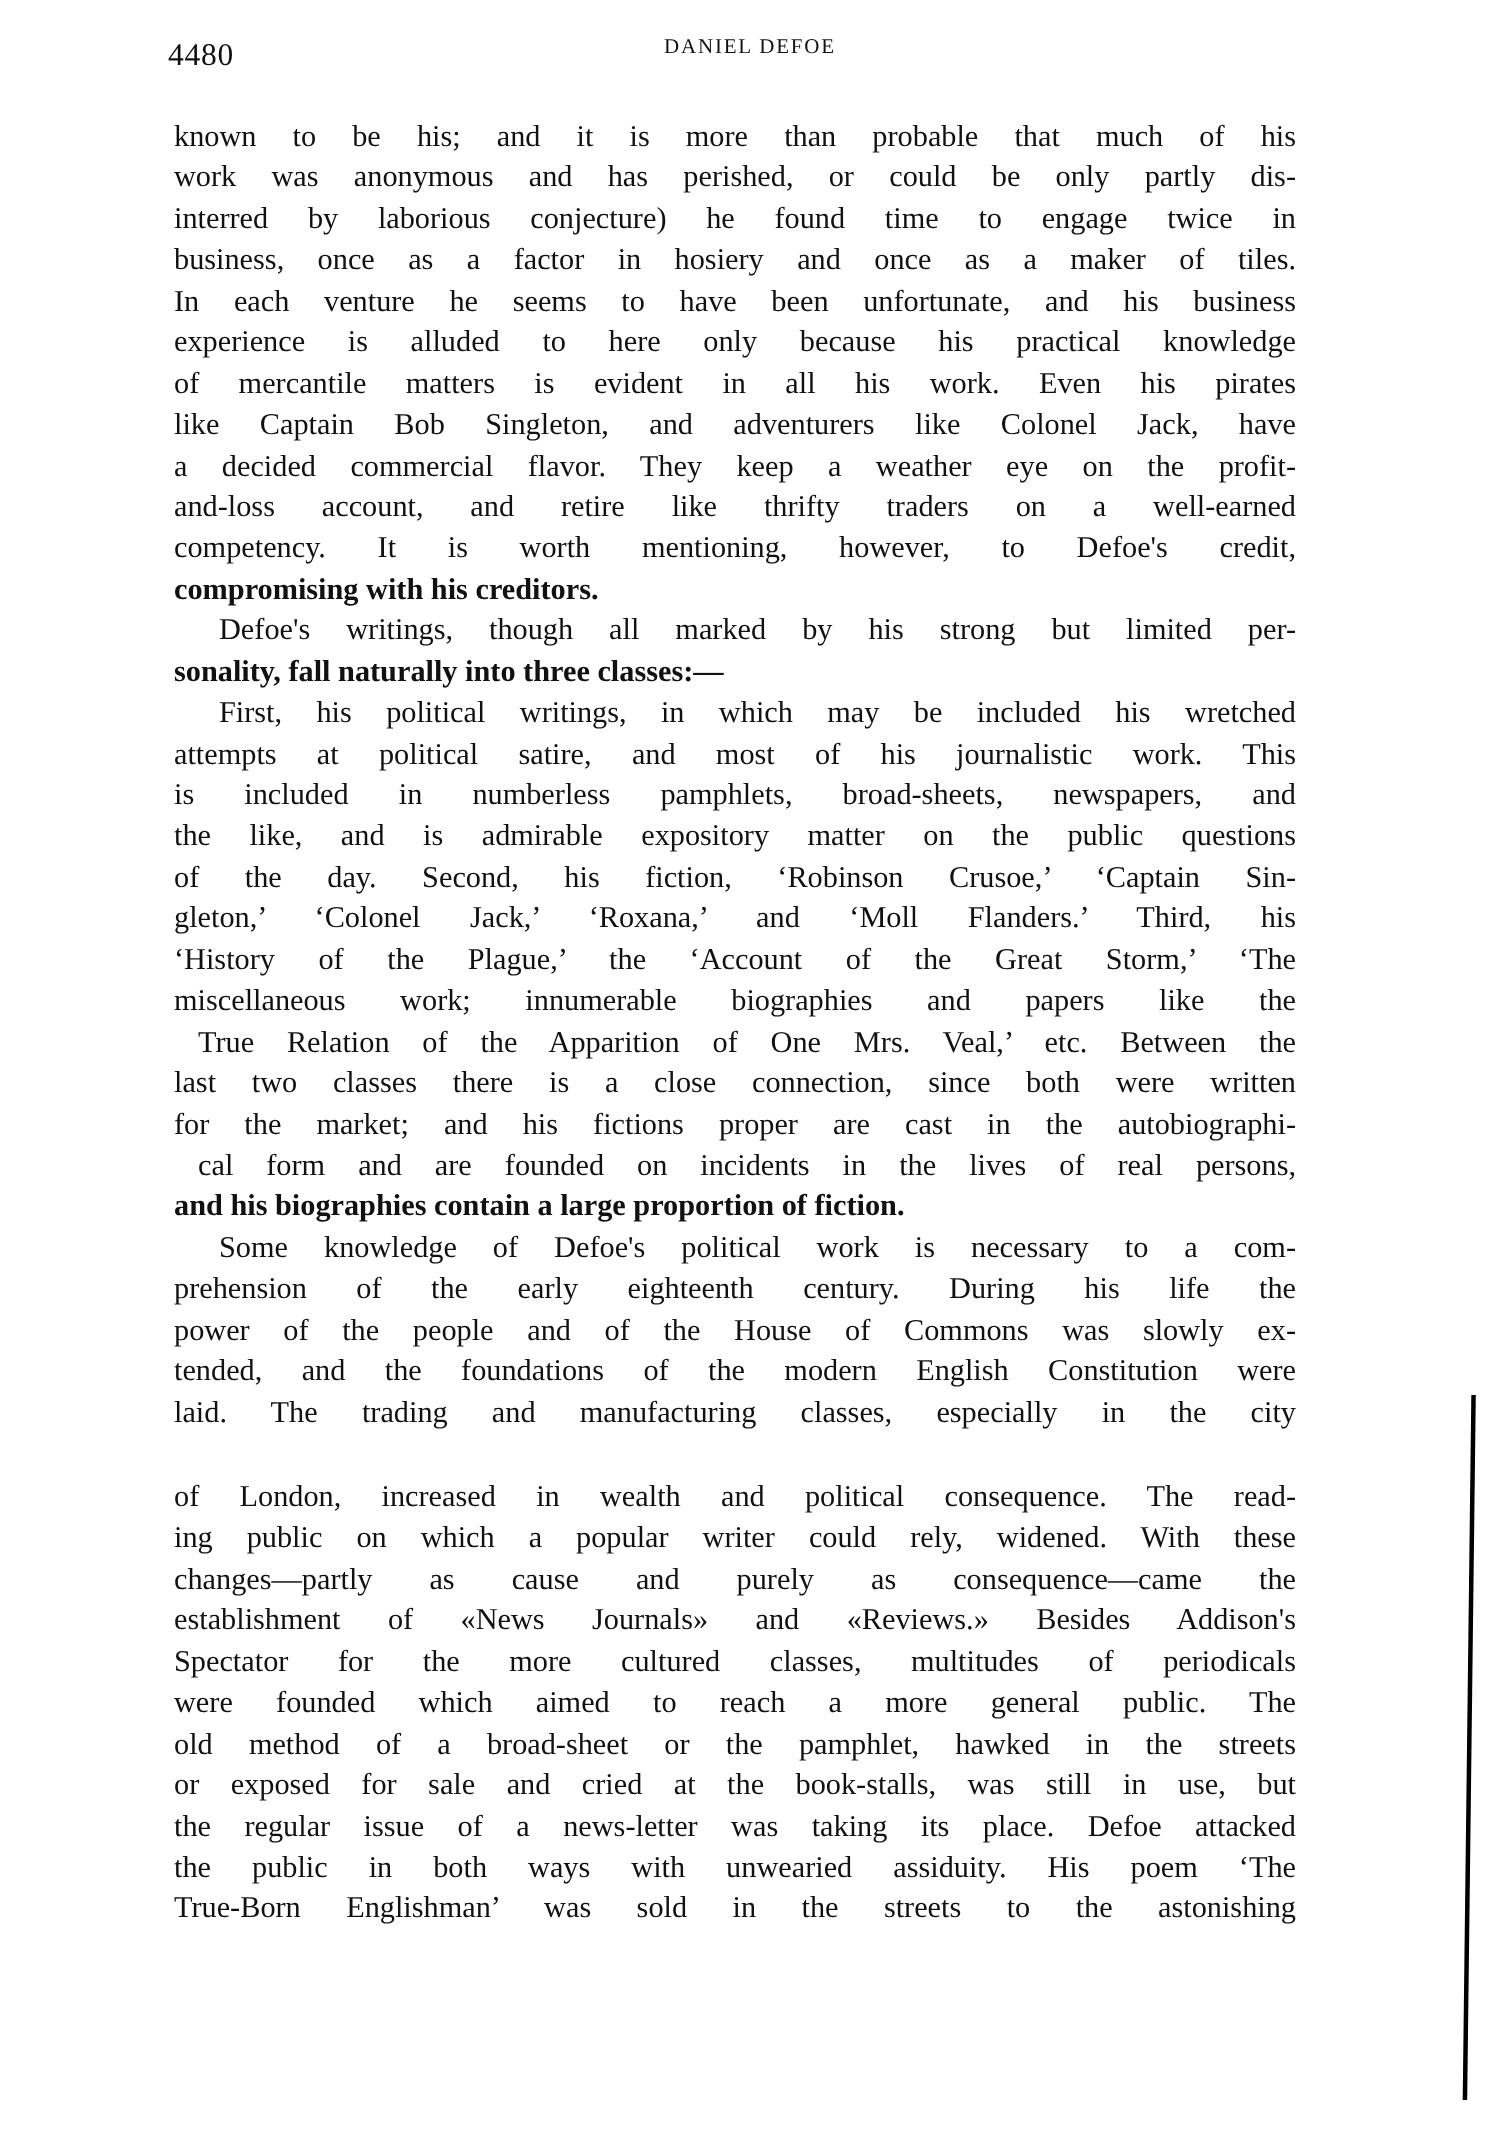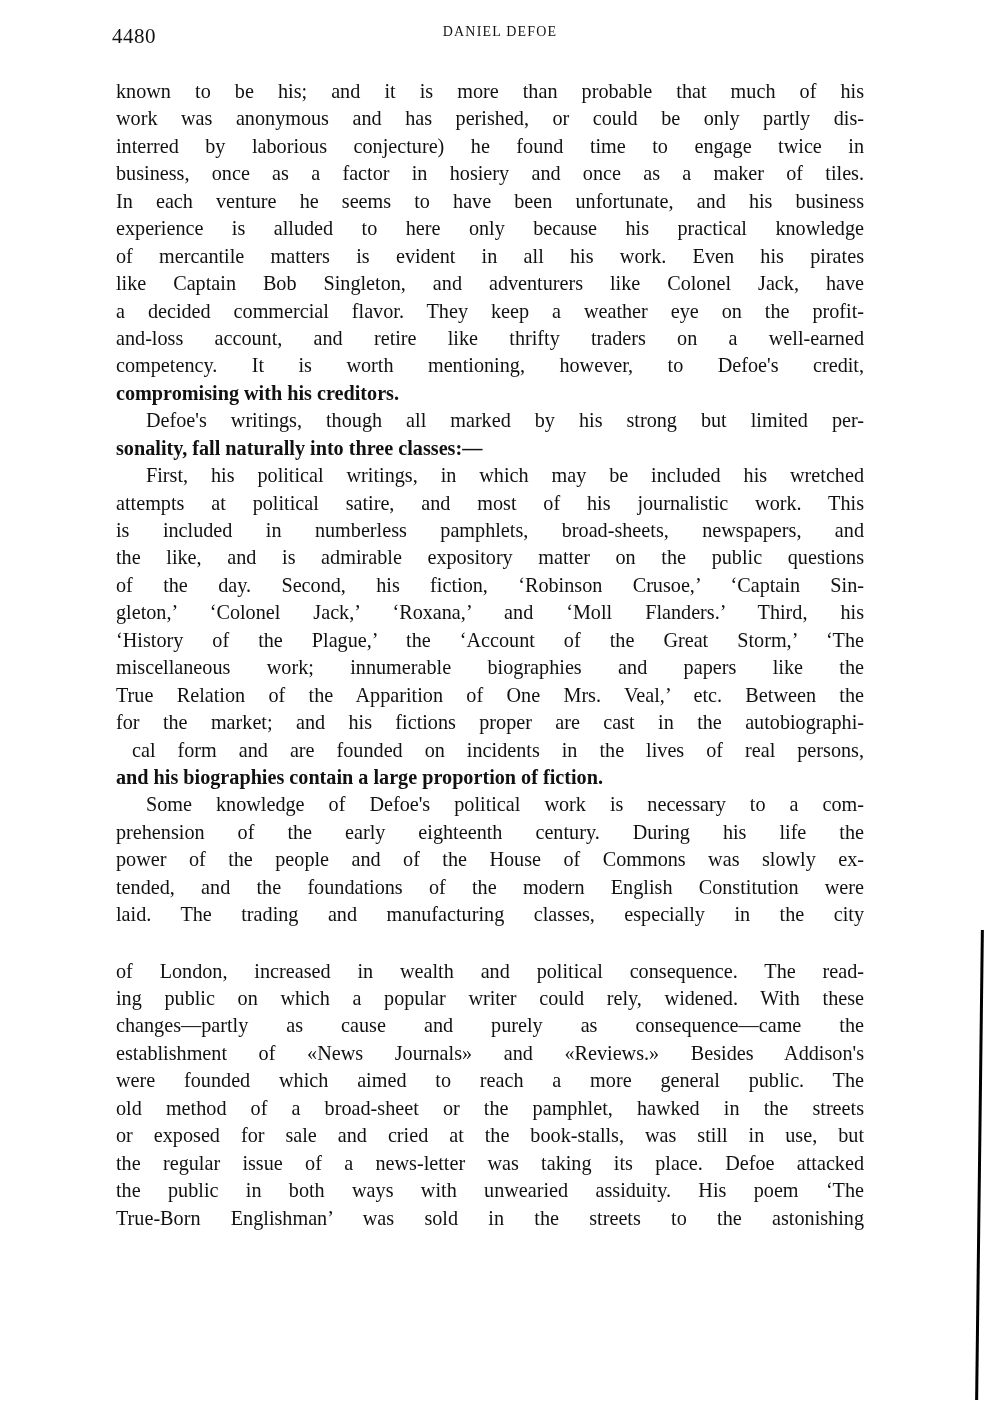--- a/index.html
+++ b/index.html
@@ -40,33 +40,35 @@
       <span class="line indent" style="white-space: normal;">Defoe's writings, though all marked by his strong but limited per-</span>
       <span class="line last">sonality, fall naturally into three classes:—</span>
       <span class="line indent" style="white-space: normal;">First, his political writings, in which may be included his wretched</span>
       <span class="line" style="white-space: normal;">attempts at political satire, and most of his journalistic work.  This</span>
       <span class="line" style="white-space: normal;">is included in numberless pamphlets, broad-sheets, newspapers, and</span>
       <span class="line" style="white-space: normal;">the like, and is admirable expository matter on the public questions</span>
       <span class="line" style="white-space: normal;">of the day.  Second, his fiction, ‘Robinson Crusoe,’ ‘Captain Sin-</span>
       <span class="line" style="white-space: normal;">gleton,’ ‘Colonel Jack,’ ‘Roxana,’ and ‘Moll Flanders.’  Third, his</span>
       <span class="line" style="white-space: normal;">‘History of the Plague,’ the ‘Account of the Great Storm,’ ‘The</span>
       <span class="line" style="white-space: normal;">miscellaneous work; innumerable biographies and papers like the</span>
-      <span class="line" style="white-space: normal;">True Relation of the Apparition of One Mrs. Veal,’ etc.  Between the</span>
+      <span class="line" style="white-space: normal; margin-left: 16px;">True Relation of the Apparition of One Mrs. Veal,’ etc.  Between the</span>
+      <span class="line" style="white-space: normal;">last two classes there is a close connection, since both were written</span>
       <span class="line" style="white-space: normal;">for the market; and his fictions proper are cast in the autobiographi-</span>
       <span class="line" style="white-space: normal; margin-left: 16px;">cal form and are founded on incidents in the lives of real persons,</span>
       <span class="line last">and his biographies contain a large proportion of fiction.</span>
       <span class="line indent" style="white-space: normal;">Some knowledge of Defoe's political work is necessary to a com-</span>
       <span class="line" style="white-space: normal;">prehension of the early eighteenth century.  During his life the</span>
       <span class="line" style="white-space: normal;">power of the people and of the House of Commons was slowly ex-</span>
       <span class="line" style="white-space: normal;">tended, and the foundations of the modern English Constitution were</span>
       <span class="line" style="white-space: normal;">laid.  The trading and manufacturing classes, especially in the city</span>
       <span class="line" style="white-space: normal; margin-top: 29px;">of London, increased in wealth and political consequence.  The read-</span>
       <span class="line" style="white-space: normal;">ing public on which a popular writer could rely, widened.  With these</span>
       <span class="line" style="white-space: normal;">changes—partly as cause and purely as consequence—came the</span>
       <span class="line" style="white-space: normal;">establishment of «News Journals» and «Reviews.»  Besides Addison's</span>
+      <span class="line" style="white-space: normal;">Spectator for the more cultured classes, multitudes of periodicals</span>
       <span class="line" style="white-space: normal;">were founded which aimed to reach a more general public.  The</span>
       <span class="line" style="white-space: normal;">old method of a broad-sheet or the pamphlet, hawked in the streets</span>
       <span class="line" style="white-space: normal;">or exposed for sale and cried at the book-stalls, was still in use, but</span>
       <span class="line" style="white-space: normal;">the regular issue of a news-letter was taking its place.  Defoe attacked</span>
       <span class="line" style="white-space: normal;">the public in both ways with unwearied assiduity.  His poem ‘The</span>
       <span class="line" style="white-space: normal;">True-Born Englishman’ was sold in the streets to the astonishing</span>
     </div>
 
   <div class="scan-artifact"></div>
 </div>

